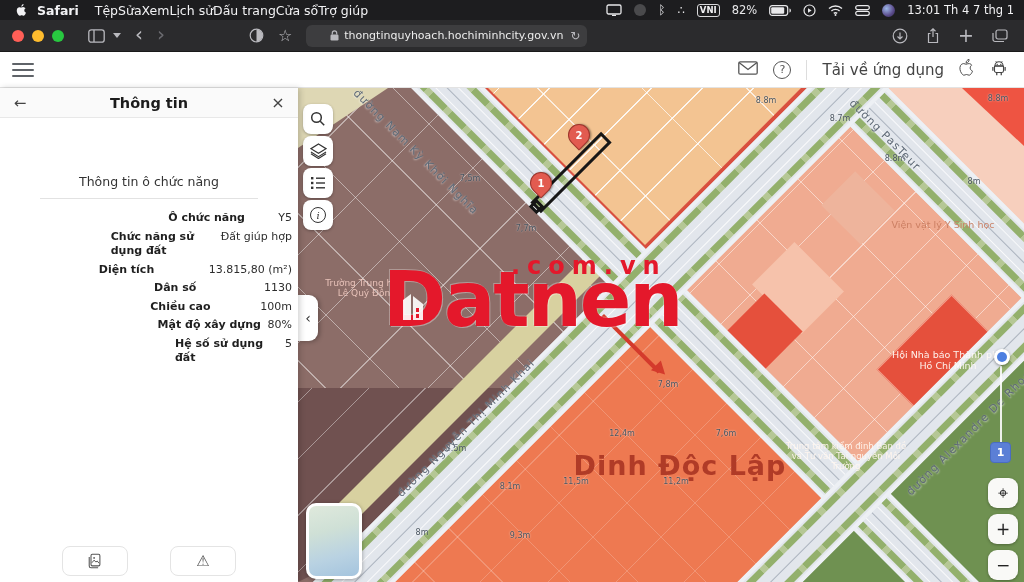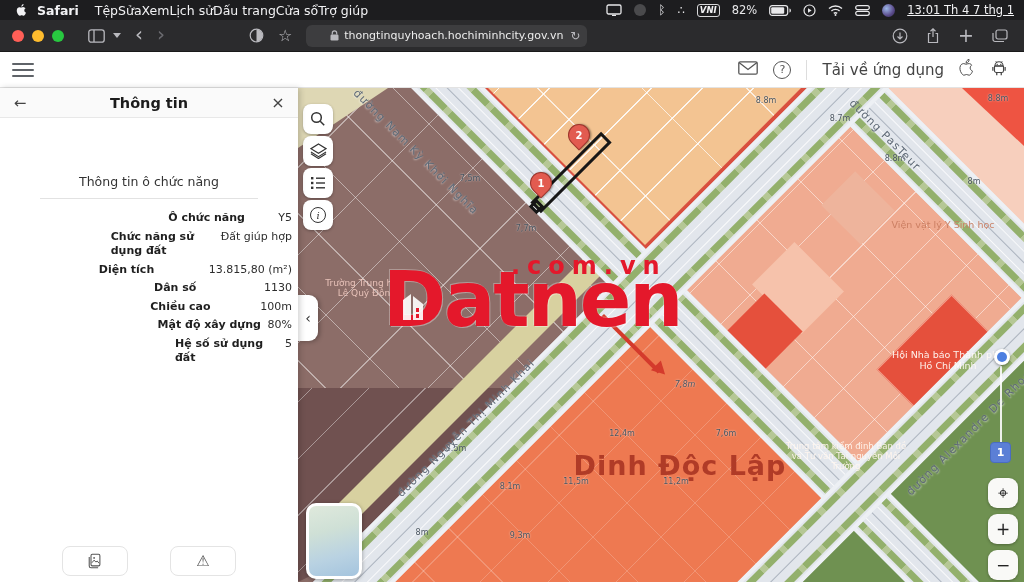--- a/index.html
+++ b/index.html
@@ -12,25 +12,25 @@
     display:flex; align-items:center; padding:0 10px; color:#f2f2f4; font-size:12px; }
   .apple-logo { width:13px; height:15px; margin:0 8px 0 6px; display:flex; align-items:center; }
   .apple-logo svg { fill:#f2f2f4; width:12px; height:14px; }
   .mb-app { font-weight:bold; margin-right:16px; font-size:12.5px; }
   .mb-items { display:flex; }
   .mb-item { font-size:12.5px; }
   .mb-status { margin-left:auto; display:flex; align-items:center; gap:12px; font-size:11.5px; }
   .mb-ic { display:flex; align-items:center; color:#e8e8ea; }
   .mb-ic svg { stroke:#e8e8ea; fill:none; }
   .vn-badge { border:1px solid #d8d8da; border-radius:3px; font-size:8.5px; padding:0 2px;
-    font-weight:bold; line-height:11px;font-style:italic; }
+    font-weight:bold; line-height:11px; }
   .dim-circle { width:12px; height:12px; border-radius:50%; background:#4a4a4c; }
   .app-circle { width:13px; height:13px; border-radius:50%;
     background:radial-gradient(circle at 35% 35%, #9db8e8, #5a4a8a 60%, #2a2a4a); }
-  .clock { white-space:nowrap;text-decoration:underline; }
+  .clock { white-space:nowrap; }
   .rune { font-size:12px; line-height:12px; }
 
   
   .toolbar { position:absolute; left:0; top:20px; width:1024px; height:32px; background:#2b2b2d;
     border-bottom:1px solid #1a1a1a; display:flex; align-items:center; padding:0 12px; gap:14px; }
   .traffic { display:flex; gap:8px; margin-right:10px; }
   .tl { width:12px; height:12px; border-radius:50%; }
   .tl-red { background:#ff5f57; } .tl-yellow { background:#febc2e; } .tl-green { background:#28c840; }
   .tb-ic { color:#b9b9be; font-size:16px; display:flex; align-items:center; line-height:1; }
   .tb-ic svg { stroke:#b9b9be; fill:none; }
@@ -500,21 +500,21 @@
       <div class="loc-dot">
           <span></span>
         </div>
       <div class="stem"></div>
       <div class="blue-badge">1</div>
       <div class="ctl" id="ctl-locate">⌖</div>
       <div class="ctl" id="ctl-zoomin">+</div>
       <div class="ctl" id="ctl-zoomout">−</div>
     <div class="elev" style="left: 172px; top: 90px;">7,5m</div>
         <div class="elev" style="left: 228px; top: 140px;">7,7m</div>
-        <div class="elev" style="left: 387px; top: 296px; font-style: italic;">7,8m</div>
+        <div class="elev" style="left: 370px; top: 296px;">7,8m</div>
         <div class="elev" style="left: 158px; top: 360px;">8.5m</div>
         <div class="elev" style="left: 212px; top: 398px;">8.1m</div>
         <div class="elev" style="left: 124px; top: 444px;">8m</div>
         <div class="elev" style="left: 222px; top: 447px;">9,3m</div>
         <div class="elev" style="left: 278px; top: 393px;">11,5m</div>
         <div class="elev" style="left: 378px; top: 393px;">11,2m</div>
         <div class="elev" style="left: 324px; top: 345px;">12,4m</div>
         <div class="elev" style="left: 428px; top: 345px;">7,6m</div>
         <div class="elev" style="left: 468px; top: 12px;">8.8m</div>
         <div class="elev" style="left: 542px; top: 30px;">8.7m</div>

